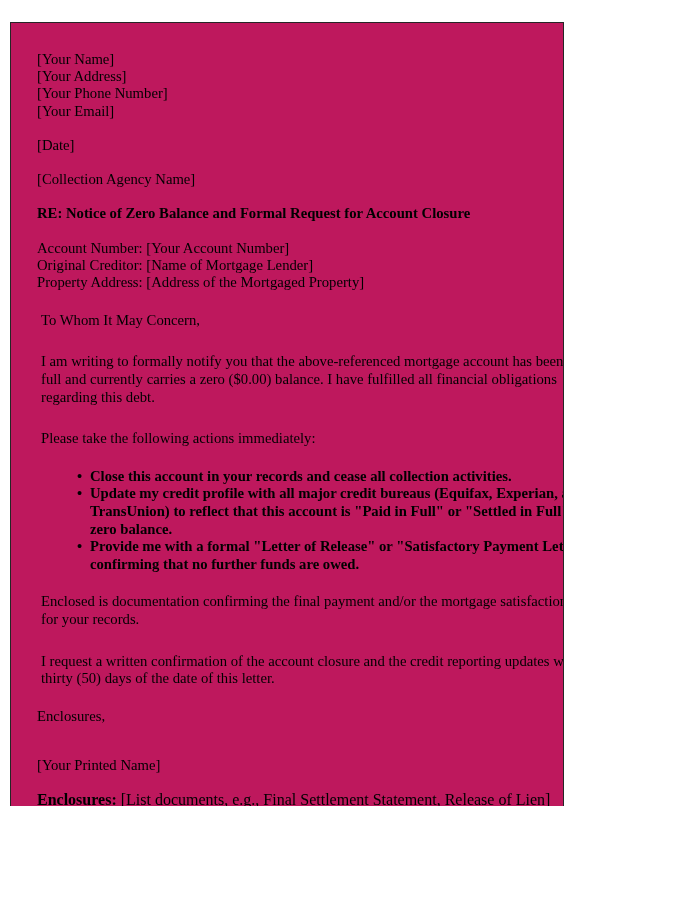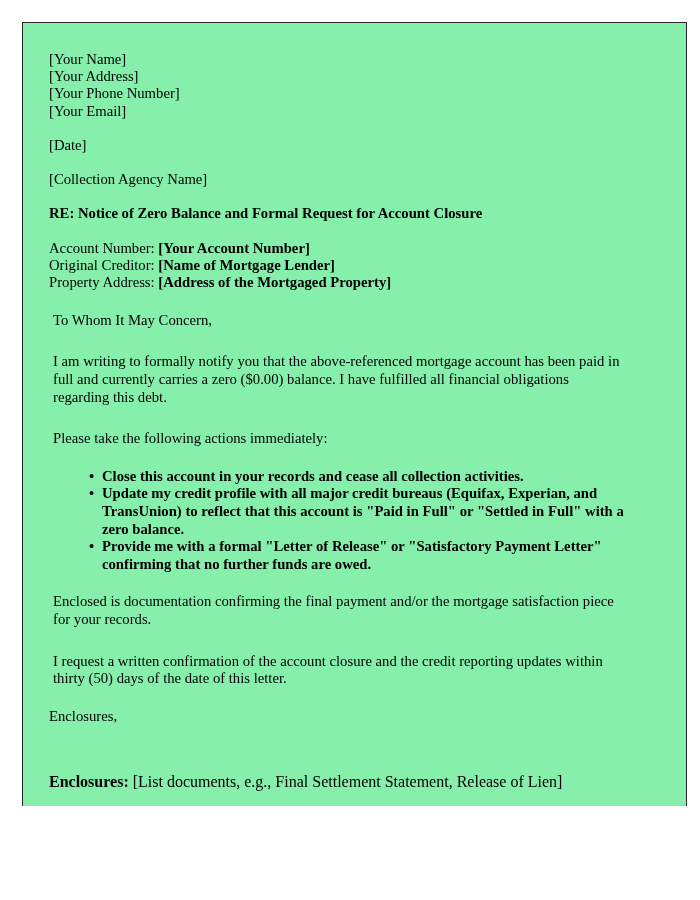--- a/index.html
+++ b/index.html
@@ -10,28 +10,28 @@
   body {
     width: 700px;
     height: 900px;
     font-family: "Liberation Serif", "DejaVu Serif", serif;
     color: #000000;
     overflow: hidden;
   }
 
   .page-sheet {
     position: absolute;
-    left: 22px;
+    left: 10px;
     top: 22px;
-    width: 665px;
+    width: 554px;
     height: 784px;
     border: 1.5px solid #262626;
     border-bottom: none;
     box-sizing: border-box;
-    background: #86efac;
+    background: #be185d;
     overflow: hidden;
   }
 
   .page-inner {
     position: absolute;
     left: 26px;
     top: 28px;
     width: 578px;
   }
 
@@ -65,21 +65,21 @@
 
   .field-line {
     font-size: 14.7px;
     line-height: 17.4px;
     margin: 0;
   }
   .field-label {
     font-weight: normal;
   }
   .field-value {
-    font-weight: bold;
+    font-weight: normal;
   }
 
   ul.actions {
     margin: 0;
     padding: 0 0 0 40px;
     list-style: none;
     font-weight: bold;
   }
   ul.actions li {
     font-size: 14.7px;
@@ -184,20 +184,21 @@
 
     <div class="gap-md"></div>
 
     <div class="closing-line">Enclosures,</div>
 
     <div class="gap-md"></div>
 
 
     <div class="gap-md"></div>
 
+    <div class="closing-line">[Your Printed Name]</div>
 
     <div class="gap-md"></div>
 
     <div class="enclosures-line">
       <span>Enclosures:</span><span> </span><span class="enc-value">[List documents, e.g., Final Settlement Statement, Release of Lien]</span>
     </div>
 
   </div>
 </div>
 

